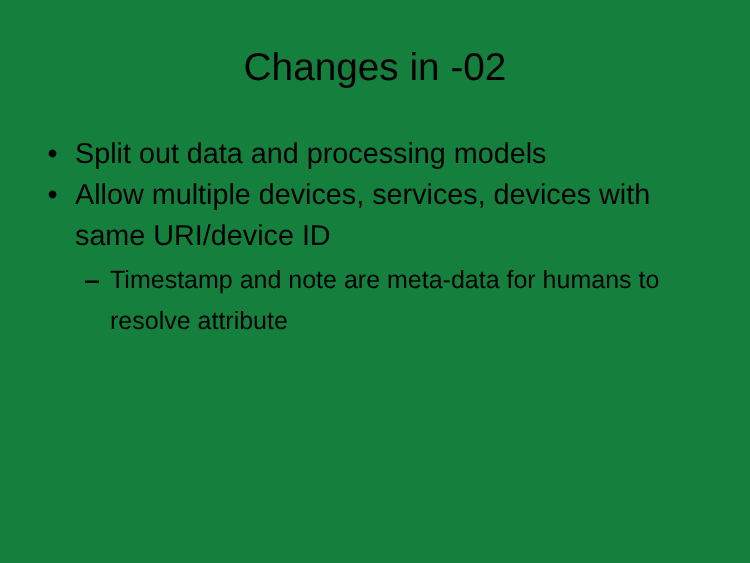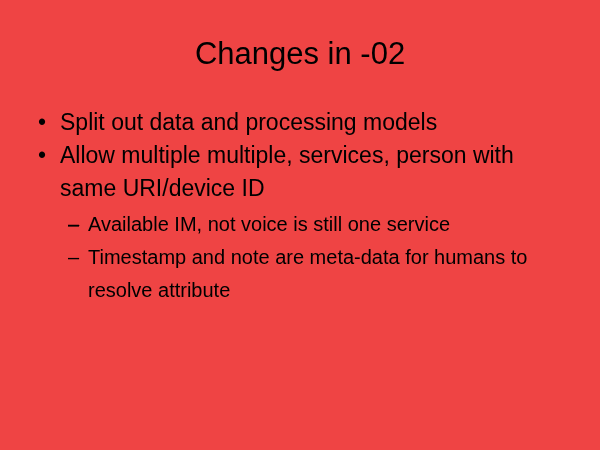--- a/index.html
+++ b/index.html
@@ -4,21 +4,21 @@
 <style>
   html, body {
     margin: 0;
     padding: 0;
     background: #ffffff;
   }
   .slide {
     position: relative;
     width: 600px;
     height: 450px;
-    background: #ef4444;
+    background: #15803d;
     overflow: hidden;
     font-family: "Liberation Sans", sans-serif;
     color: #000000;
     -webkit-font-smoothing: none;
   }
   .slide-title {
     position: absolute;
     left: 0;
     top: 36px;
     width: 600px;
@@ -89,36 +89,35 @@
 
   <div class="body-list">
 
     <div class="bullet-l1">
       <span class="marker">•</span>
       <span class="txt">Split out data and processing models</span>
     </div>
 
     <div class="bullet-l1">
       <span class="marker">•</span>
-      <span class="txt">Allow multiple multiple, services, person with same URI/device ID</span>
+      <span class="txt">Allow multiple devices, services, devices with same URI/device ID</span>
     </div>
 
     <div class="sub-group">
 
       <div class="bullet-l2">
         <span class="marker">–</span>
       </div>
 
       <div class="bullet-l2">
         <span class="marker">–</span>
       </div>
 
       <div class="bullet-l2">
         <span class="marker">–</span>
-        <span class="txt">Available IM, not voice is still one service</span>
       </div>
 
       <div class="bullet-l2">
         <span class="marker">–</span>
         <span class="txt">Timestamp and note are meta-data for humans to resolve attribute</span>
       </div>
 
     </div>
   </div>
 </div>

